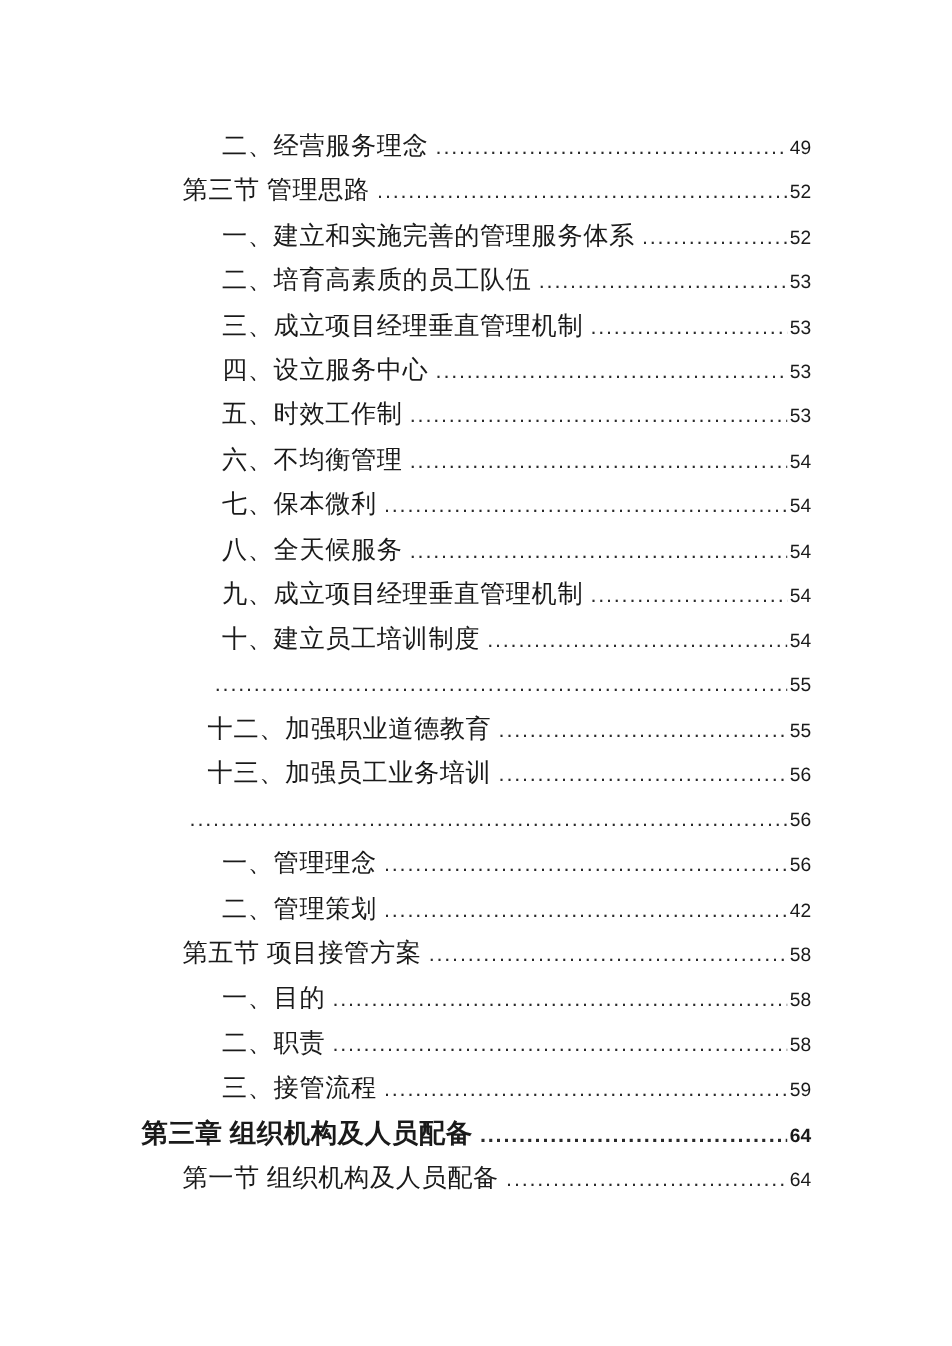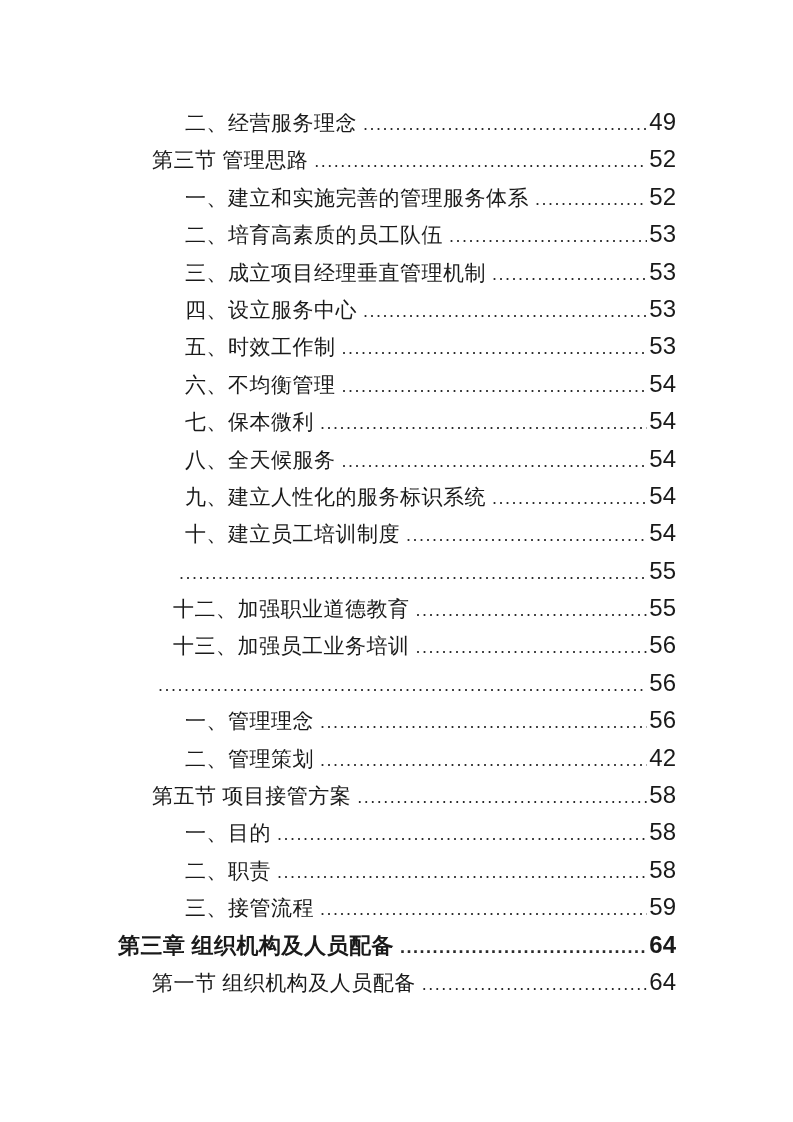--- a/index.html
+++ b/index.html
@@ -39,21 +39,21 @@
     font-size: 18px;
     letter-spacing: 1.5px;
     color: #2a2a2a;
   }
   .toc-row .dots::after {
     content: "....................................................................................................................................................................";
   }
   .toc-row .pagenum {
     flex: 0 0 auto;
     font-family: "Liberation Sans", "DejaVu Sans", sans-serif;
-    font-size: 24px;
+    font-size: 16px;
     text-align: right;
   }
   
   .toc-row.level-chapter   { padding-left: 1px;  font-weight: bold; font-size: 22px; }
   .toc-row.level-chapter .pagenum { font-weight: bold; }
   .toc-row.level-section   { padding-left: 35px; justify-content: center; }
   .toc-row.level-item      { padding-left: 68px; }
   .toc-row.level-item-wide { padding-left: 56px; }
   .footer-pagenum {
     position: absolute;
@@ -125,21 +125,21 @@
       <span class="pagenum">54</span>
     </div>
 
     <div class="toc-row level-item">
       <span class="label">八、全天候服务</span>
       <span class="dots"></span>
       <span class="pagenum">54</span>
     </div>
 
     <div class="toc-row level-item">
-      <span class="label">九、建立人性化的服务标识系统</span>
+      <span class="label">九、成立项目经理垂直管理机制</span>
       <span class="dots"></span>
       <span class="pagenum">54</span>
     </div>
 
     <div class="toc-row level-item">
       <span class="label">十、建立员工培训制度</span>
       <span class="dots"></span>
       <span class="pagenum">54</span>
     </div>
 

